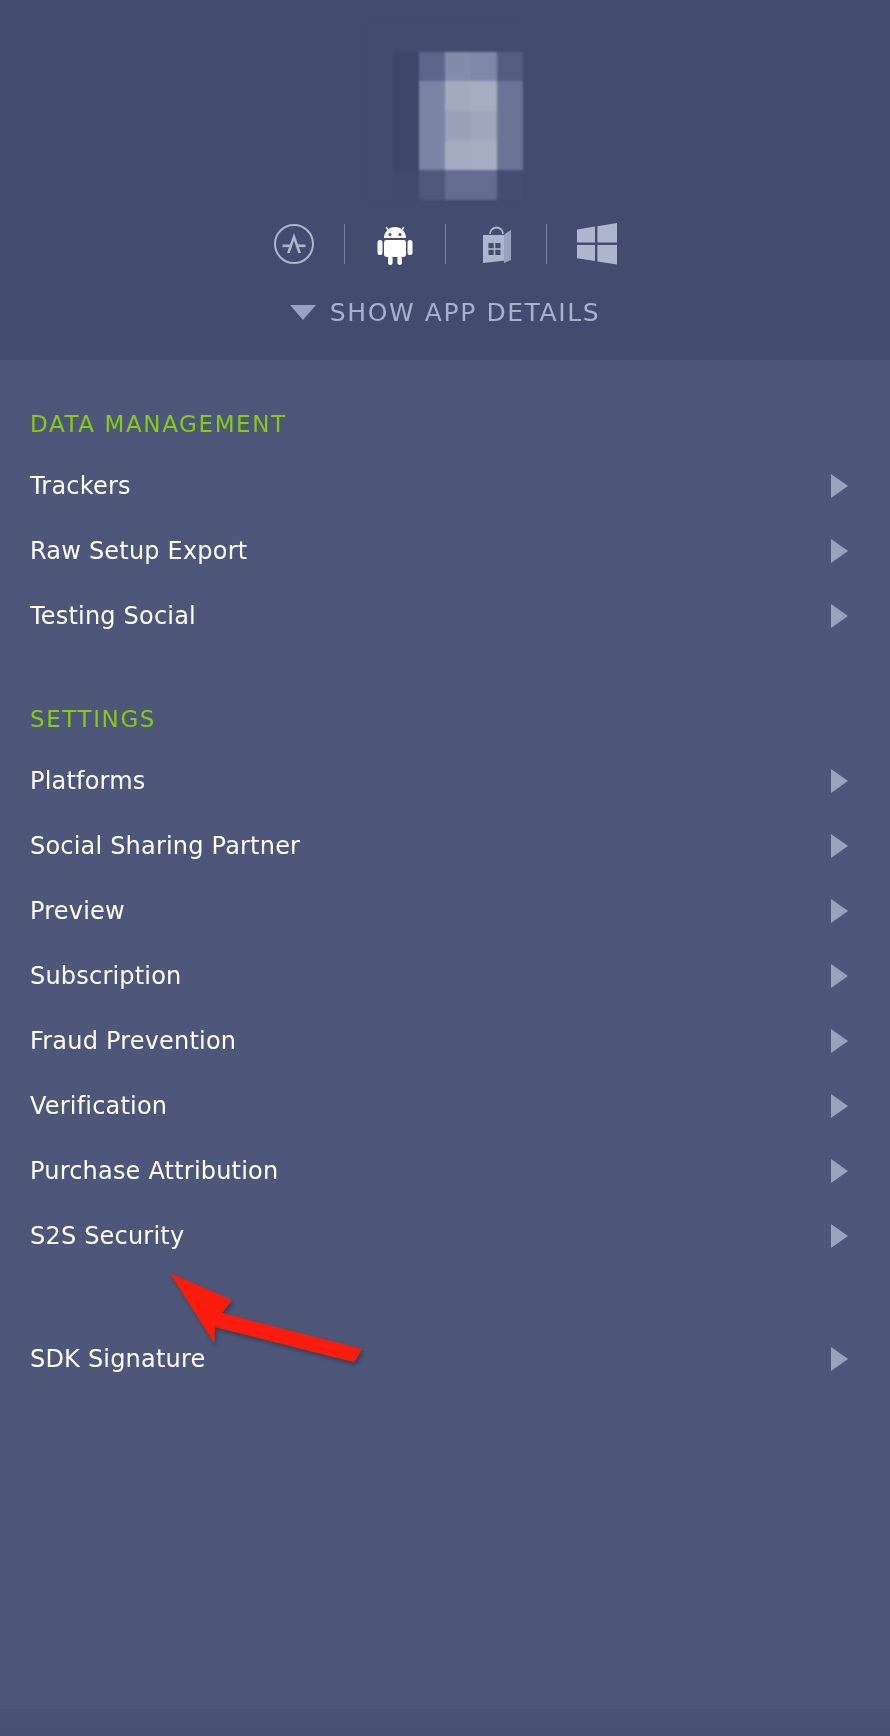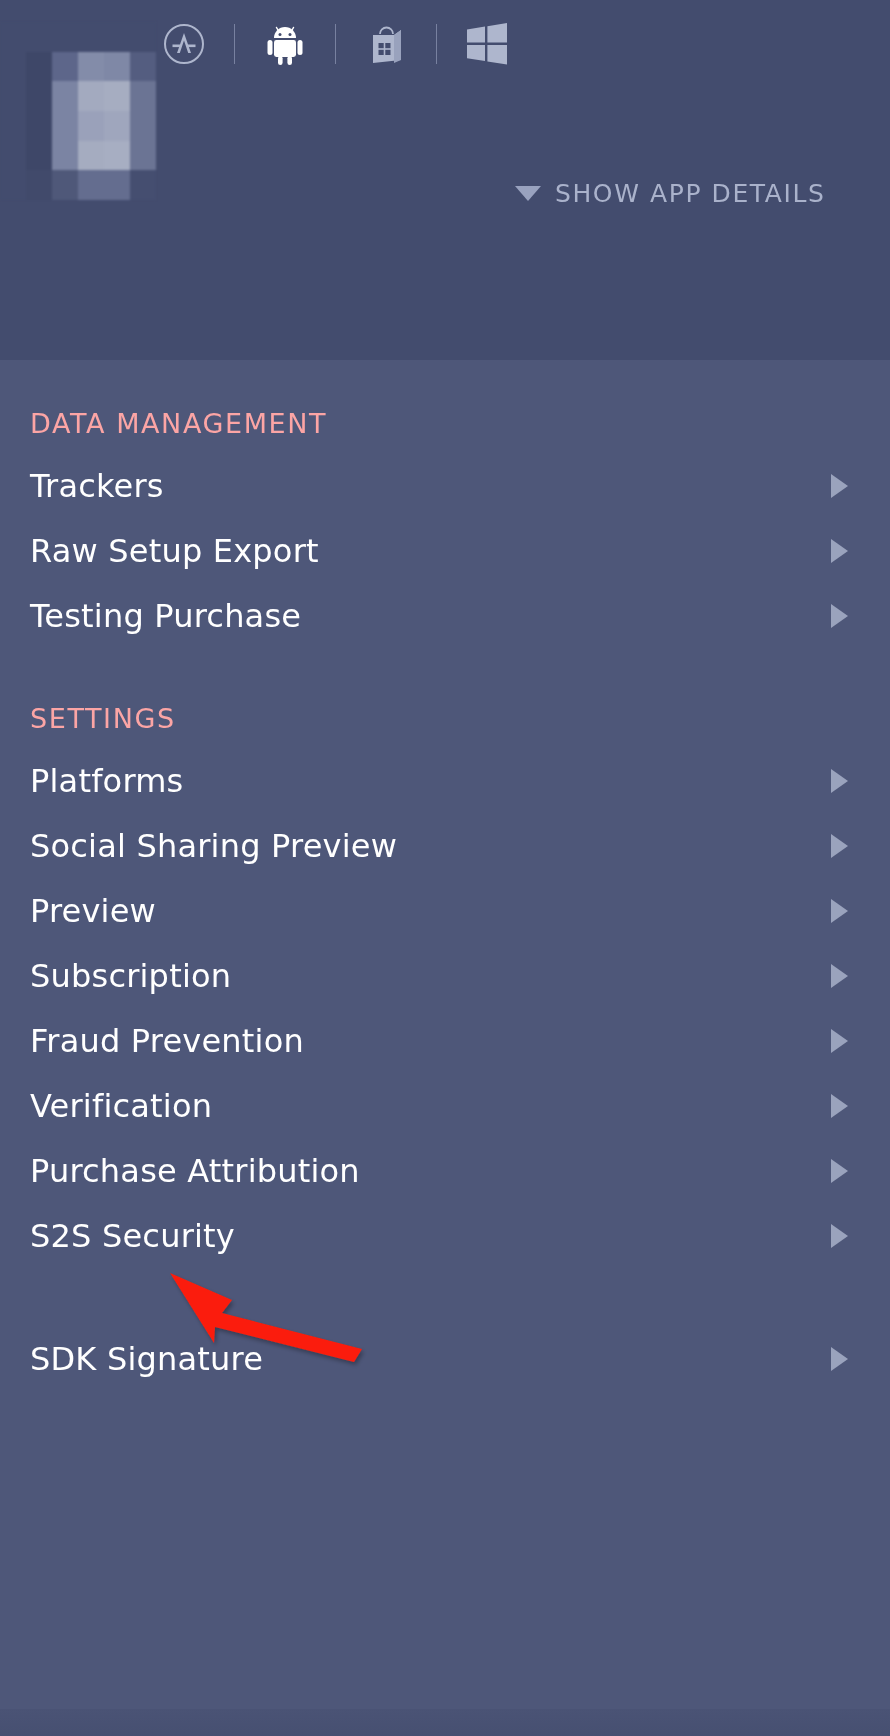--- a/index.html
+++ b/index.html
@@ -19,21 +19,22 @@
     background: #4e5779;
     overflow: hidden;
   }
 
   
   .app-header {
     position: relative;
     height: 360px;
     background: #434c6e;
     display: flex;
-    flex-direction: row;
+    flex-direction: column;
+    align-items: center;
   }
 
   .app-icon-blur {
     margin-top: 22px;
     width: 156px;
     height: 178px;
     display: grid;
     grid-template-columns: repeat(6, 1fr);
     grid-template-rows: repeat(6, 1fr);
     filter: blur(1.1px);
@@ -87,41 +88,41 @@
   
   .menu-body {
     position: relative;
     background: #4e5779;
     padding-top: 0;
     height: 1376px;
   }
 
   .section { padding: 0; }
   .section-header {
-    color: #fca5a5;
-    font-size: 27px;
+    color: #84cc16;
+    font-size: 23px;
     letter-spacing: 1.6px;
     padding: 0 0 0 30px;
     height: 58px;
     line-height: 58px;
   }
   .section.data-mgmt .section-header { margin-top: 35px; }
   .section.settings  .section-header { margin-top: 42px; }
 
   .menu-item {
     position: relative;
     height: 65px;
     display: flex;
     align-items: center;
     padding: 0 0 0 30px;
     cursor: pointer;
   }
   .menu-item-label {
     color: #ffffff;
-    font-size: 32px;
+    font-size: 24px;
     font-weight: 400;
     letter-spacing: .2px;
   }
   .chevron-right {
     position: absolute;
     right: 42px;
     width: 0; height: 0;
     border-top: 12px solid transparent;
     border-bottom: 12px solid transparent;
     border-left: 17px solid #9aa3bd;
@@ -267,35 +268,35 @@
         <span class="menu-item-label">Trackers</span>
         <span class="chevron-right"></span>
       </div>
 
       <div class="menu-item">
         <span class="menu-item-label">Raw Setup Export</span>
         <span class="chevron-right"></span>
       </div>
 
       <div class="menu-item">
-        <span class="menu-item-label">Testing Purchase</span>
+        <span class="menu-item-label">Testing Social</span>
         <span class="chevron-right"></span>
       </div>
     </div>
 
     <div class="section settings">
       <div class="section-header">SETTINGS</div>
 
       <div class="menu-item">
         <span class="menu-item-label">Platforms</span>
         <span class="chevron-right"></span>
       </div>
 
       <div class="menu-item">
-        <span class="menu-item-label">Social Sharing Preview</span>
+        <span class="menu-item-label">Social Sharing Partner</span>
         <span class="chevron-right"></span>
       </div>
 
 
       <div class="menu-item">
         <span class="menu-item-label">Preview</span>
         <span class="chevron-right"></span>
       </div>
 
       <div class="menu-item">

